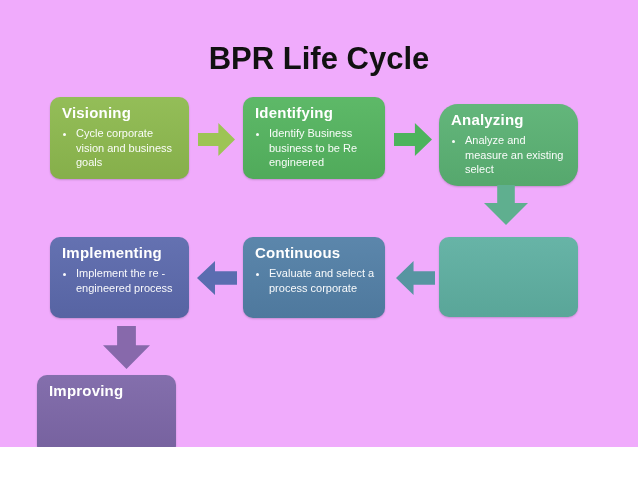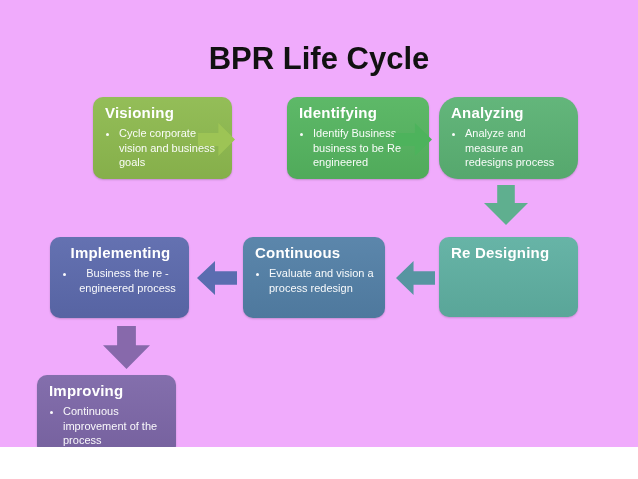--- a/index.html
+++ b/index.html
@@ -47,22 +47,22 @@
   }
   .box-list li {
     font-size: 11px;
     line-height: 1.32;
     color: rgba(255,255,255,0.96);
   }
 
   
   .pos-visioning    { left: 50px;  top: 97px;  width: 139px; height: 82px; }
   .pos-identifying  { left: 243px; top: 97px;  width: 142px; height: 82px; }
-  .pos-analyzing    { left: 439px; top: 97px;  width: 139px; height: 82px; border-radius: 19px; }
-  .pos-implementing { left: 50px;  top: 237px; width: 139px; height: 81px; text-align: center; }
+  .pos-analyzing    { left: 439px; top: 104px;  width: 139px; height: 82px; border-radius: 19px; }
+  .pos-implementing { left: 50px;  top: 237px; width: 139px; height: 81px; }
   .pos-evaluating   { left: 243px; top: 237px; width: 142px; height: 81px; }
   .pos-redesigning  { left: 439px; top: 237px; width: 139px; height: 80px; }
   .pos-improving    { left: 37px;  top: 375px; width: 139px; height: 80px; }
 
   .arrow { position: absolute; }
   .arrow-right {
     clip-path: polygon(0 30%, 55% 30%, 55% 0, 100% 50%, 55% 100%, 55% 70%, 0 70%);
   }
   .arrow-left {
     clip-path: polygon(100% 30%, 45% 30%, 45% 0, 0 50%, 45% 100%, 45% 70%, 100% 70%);
@@ -78,71 +78,67 @@
   .pos-arrow-5 { left: 197px; top: 261px; width: 40px; height: 34px; }
   .pos-arrow-6 { left: 103px; top: 326px; width: 47px; height: 43px; }
 </style>
 </head>
 <body>
 
 <div class="slide">
 
   <h1 class="title">BPR Life Cycle</h1>
 
-  <div class="box pos-visioning" style="background-color: rgb(142, 186, 79); margin-left: 43px;">
+  <div class="box pos-visioning" style="background-color: rgb(142, 186, 79);">
     <div class="box-heading">Visioning</div>
     <ul class="box-list">
       <li>Cycle corporate vision and business goals</li>
     </ul>
   </div>
 
   <div class="arrow arrow-right pos-arrow-1" style="background-color: rgb(157, 196, 85);"></div>
 
-  <div class="box pos-identifying" style="background-color: rgb(85, 181, 96); margin-left: 44px;">
+  <div class="box pos-identifying" style="background-color: rgb(85, 181, 96);">
     <div class="box-heading">Identifying</div>
     <ul class="box-list">
       <li>Identify Business business to be Re engineered</li>
     </ul>
   </div>
 
   <div class="arrow arrow-right pos-arrow-2" style="background-color: rgb(77, 179, 92);"></div>
 
   <div class="box pos-analyzing" style="background-color: rgb(91, 178, 116);">
     <div class="box-heading">Analyzing</div>
     <ul class="box-list">
-      <li>Analyze and measure an redesigns process</li>
+      <li>Analyze and measure an existing select</li>
     </ul>
   </div>
 
   <div class="arrow arrow-down pos-arrow-3" style="background-color: rgb(95, 175, 143);"></div>
 
   <div class="box pos-implementing" style="background-color: rgb(92, 106, 173);">
     <div class="box-heading">Implementing</div>
     <ul class="box-list">
-      <li>Business the re - engineered process</li>
+      <li>Implement the re - engineered process</li>
     </ul>
   </div>
 
   <div class="arrow arrow-left pos-arrow-5" style="background-color: rgb(90, 109, 176);"></div>
 
   <div class="box pos-evaluating" style="background-color: rgb(83, 128, 167);">
     <div class="box-heading">Continuous</div>
     <ul class="box-list">
-      <li>Evaluate and vision a process redesign</li>
+      <li>Evaluate and select a process corporate</li>
     </ul>
   </div>
 
   <div class="arrow arrow-left pos-arrow-4" style="background-color: rgb(87, 149, 161);"></div>
 
   <div class="box pos-redesigning" style="background-color: rgb(95, 176, 162);">
-    <div class="box-heading">Re Designing</div>
   </div>
 
   <div class="arrow arrow-down pos-arrow-6" style="background-color: rgb(135, 105, 171);"></div>
 
   <div class="box pos-improving" style="background-color: rgb(125, 103, 168);">
     <div class="box-heading">Improving</div>
-    <ul class="box-list">
-      <li>Continuous improvement of the process</li>
-    </ul>
   </div>
 
 </div>
 
 </body></html>

